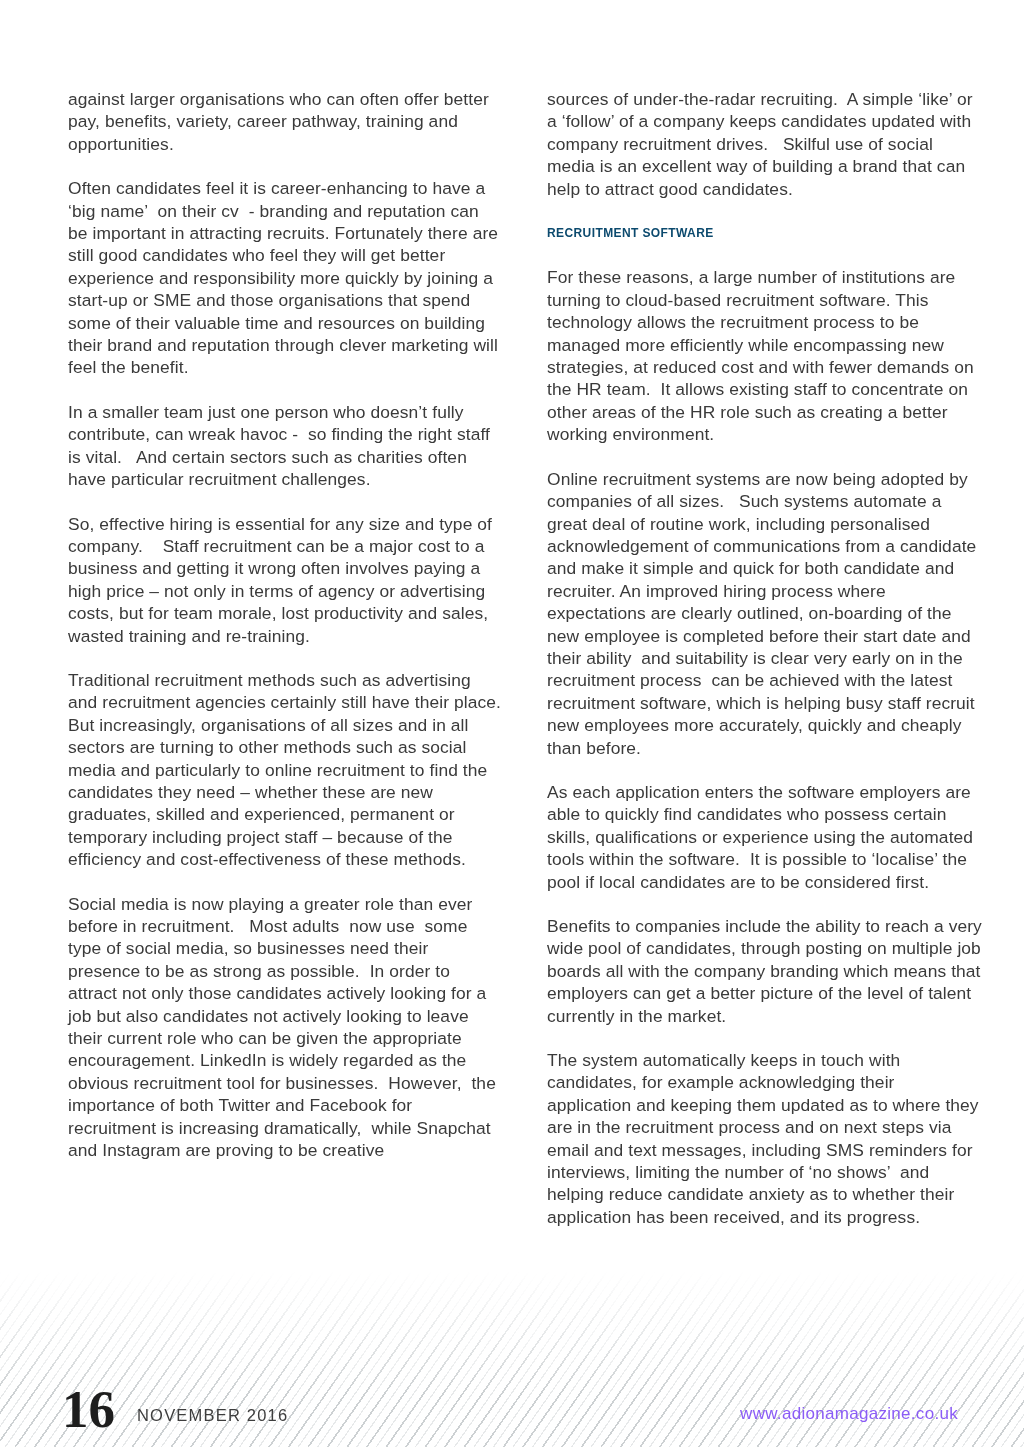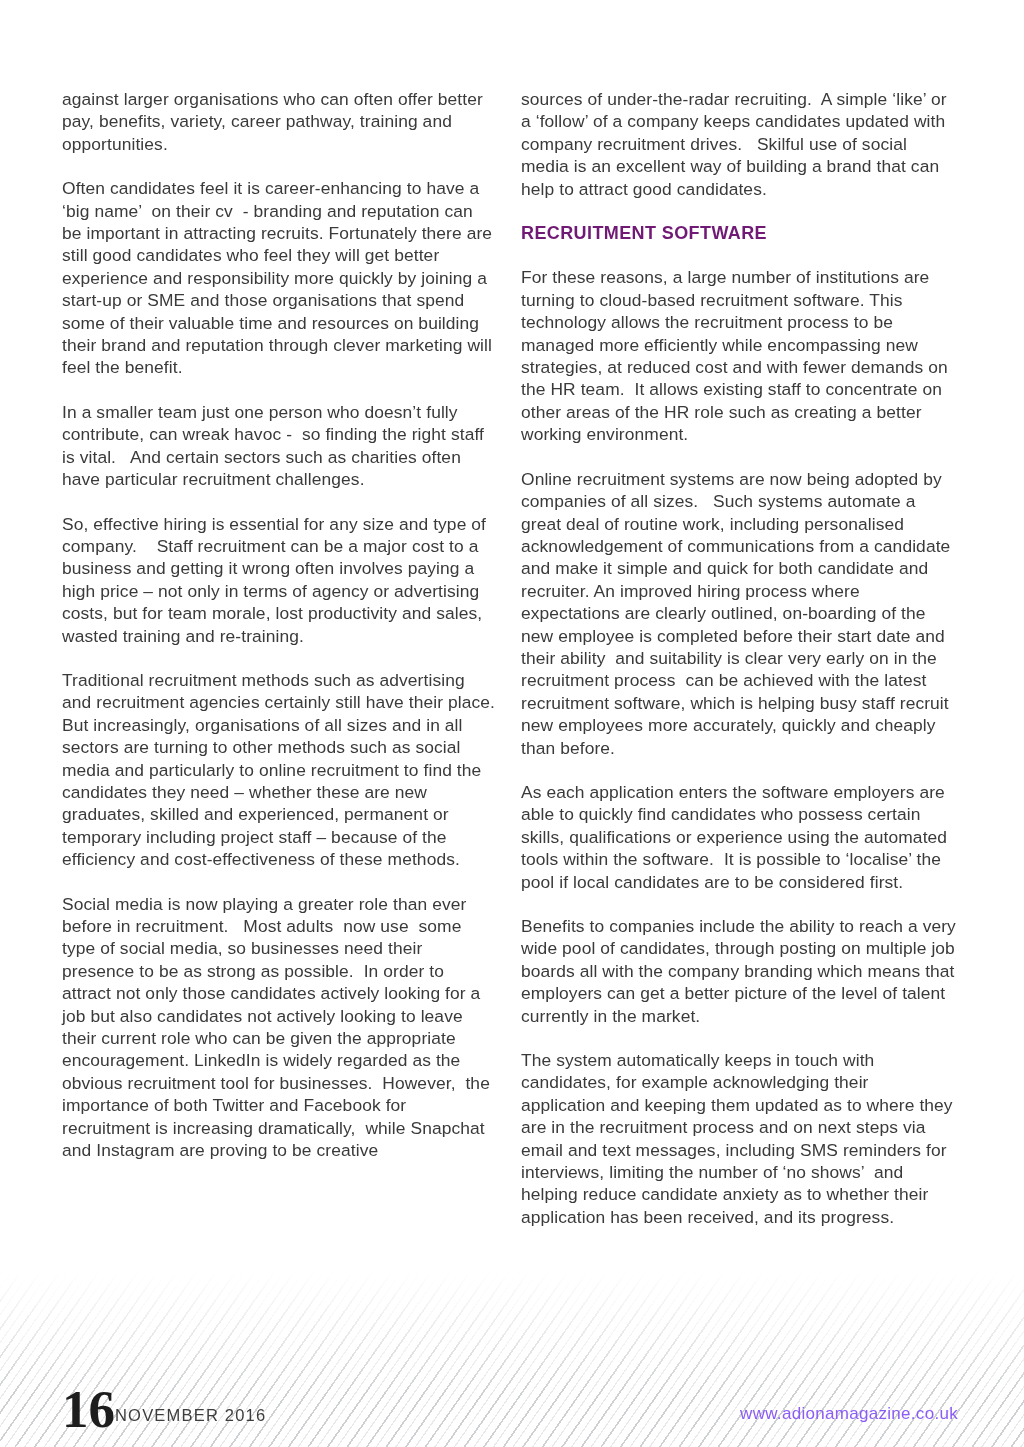--- a/index.html
+++ b/index.html
@@ -24,50 +24,51 @@
         rgba(255,255,255,0) 1.6px, rgba(255,255,255,0) 8px,
         #e7e9ea 8px, #e7e9ea 9.2px,
         rgba(255,255,255,0) 9.2px, rgba(255,255,255,0) 16px);
   }
   .stripes::after {
     content: "";
     position: absolute; inset: 0;
     background: linear-gradient(to bottom, #ffffff 0%, rgba(255,255,255,0.55) 35%, rgba(255,255,255,0) 70%);
   }
   .content {
-    position: absolute; left: 62px; top: 88px;
-    display: flex; gap: 24px;
+    position: absolute; left: 68px; top: 88px;
+    display: flex; gap: 44px;
   }
   .col { width: 435px; }
   .col p, .col h2 {
     margin: 0 0 22px 0;
     font-size: 17.4px;
     line-height: 22.4px;
     letter-spacing: 0.1px;
     color: #3a3a3a;
     white-space: pre-wrap;
   }
   .col h2 {
     font-weight: 700;
-    color: #701a75;
+    color: #0c4a6e;
     letter-spacing: 0.4px;
-    font-size: 18px;
+    font-size: 12px;
   }
   .footer {
     position: absolute; left: 62px; right: 66px; top: 1390px;
     display: flex; align-items: flex-end;
   }
   .page-num {
     font-family: "Liberation Serif", serif;
     font-weight: 700;
     font-size: 53px;
     line-height: 38px;
     color: #1d1d1d;
   }
   .issue {
+    margin-left: 22px;
     padding-bottom: 3px;
     font-size: 16.5px;
     letter-spacing: 1.2px;
     color: #3d3d3d;
   }
   .website {
     margin-left: auto;
     padding-bottom: 4px;
     font-size: 17px;
     letter-spacing: 0.3px;

